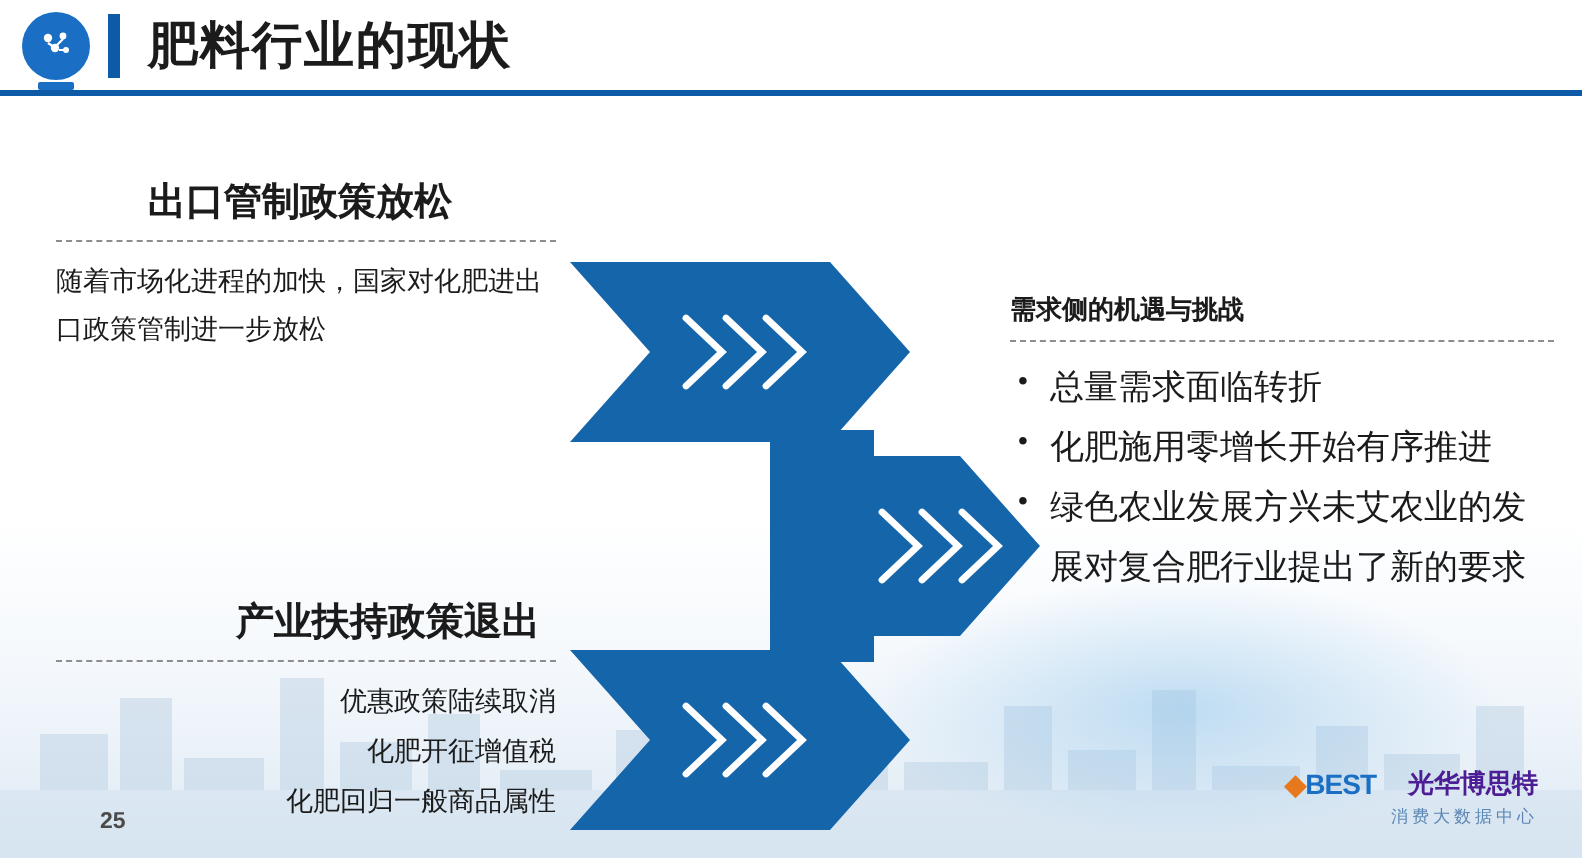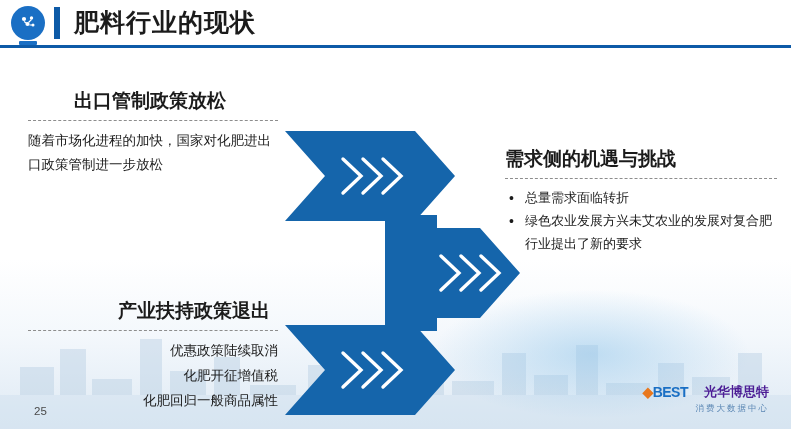--- a/index.html
+++ b/index.html
@@ -84,35 +84,35 @@
   }
 
   .topleft { left:28px; top:40px; width:250px; text-align:left; }
   .topleft .blk-title { padding-left:46px; }
 
   .botleft { left:28px; top:250px; width:250px; text-align:right; }
   .botleft .blk-title { padding-right:8px; }
   .botleft .body-text { line-height:1.85; }
 
   .right { left:505px; top:98px; width:272px; }
-  .right .blk-title { font-size:19px; }
+  .right .blk-title { font-size:13px; }
 
   ul.bullets { list-style:none; margin:0; padding:0; }
   ul.bullets li {
-    font-size:13px; color:#1b1b1b; line-height:1.72;
+    font-size:17px; color:#1b1b1b; line-height:1.72;
     padding-left:20px; position:relative; margin-bottom:1px;
   }
   ul.bullets li::before {
     content:"•"; position:absolute; left:4px; top:-1px; font-size:14px; color:#1b1b1b;
   }
 
   
   .page-num {
-    position:absolute; left:34px; bottom:12px;
-    font-size:11.5px; color:#4a4a4a;
+    position:absolute; left:50px; bottom:12px;
+    font-size:11.5px; color:#4a4a4a;font-weight:bold;
   }
   .brand {
     position:absolute; right:22px; bottom:14px;
     display:flex; flex-direction:column; align-items:flex-end;
   }
   .brand-row { display:flex; align-items:center;gap:12px; }
   .brand-mark {
     font-size:14px; font-weight:bold; color:#1a6fc4; letter-spacing:-0.5px;
   }
   .brand-mark .dot { color:#e8781e; }
@@ -213,20 +213,21 @@
     <div class="body-text">优惠政策陆续取消</div>
     <div class="body-text">化肥开征增值税</div>
     <div class="body-text">化肥回归一般商品属性</div>
   </div>
 
   <div class="block right">
     <div class="blk-title">需求侧的机遇与挑战</div>
     <div class="dash-rule"></div>
     <ul class="bullets">
       <li>总量需求面临转折</li>
+      <li>化肥施用零增长开始有序推进</li>
       <li>绿色农业发展方兴未艾农业的发展对复合肥行业提出了新的要求</li>
     </ul>
   </div>
 
   <div class="page-num">25</div>
   <div class="brand">
     <div class="brand-row">
       <span class="brand-mark"><span class="dot">◆</span><span>BEST</span></span>
       <span class="brand-name">光华博思特</span>
     </div>

